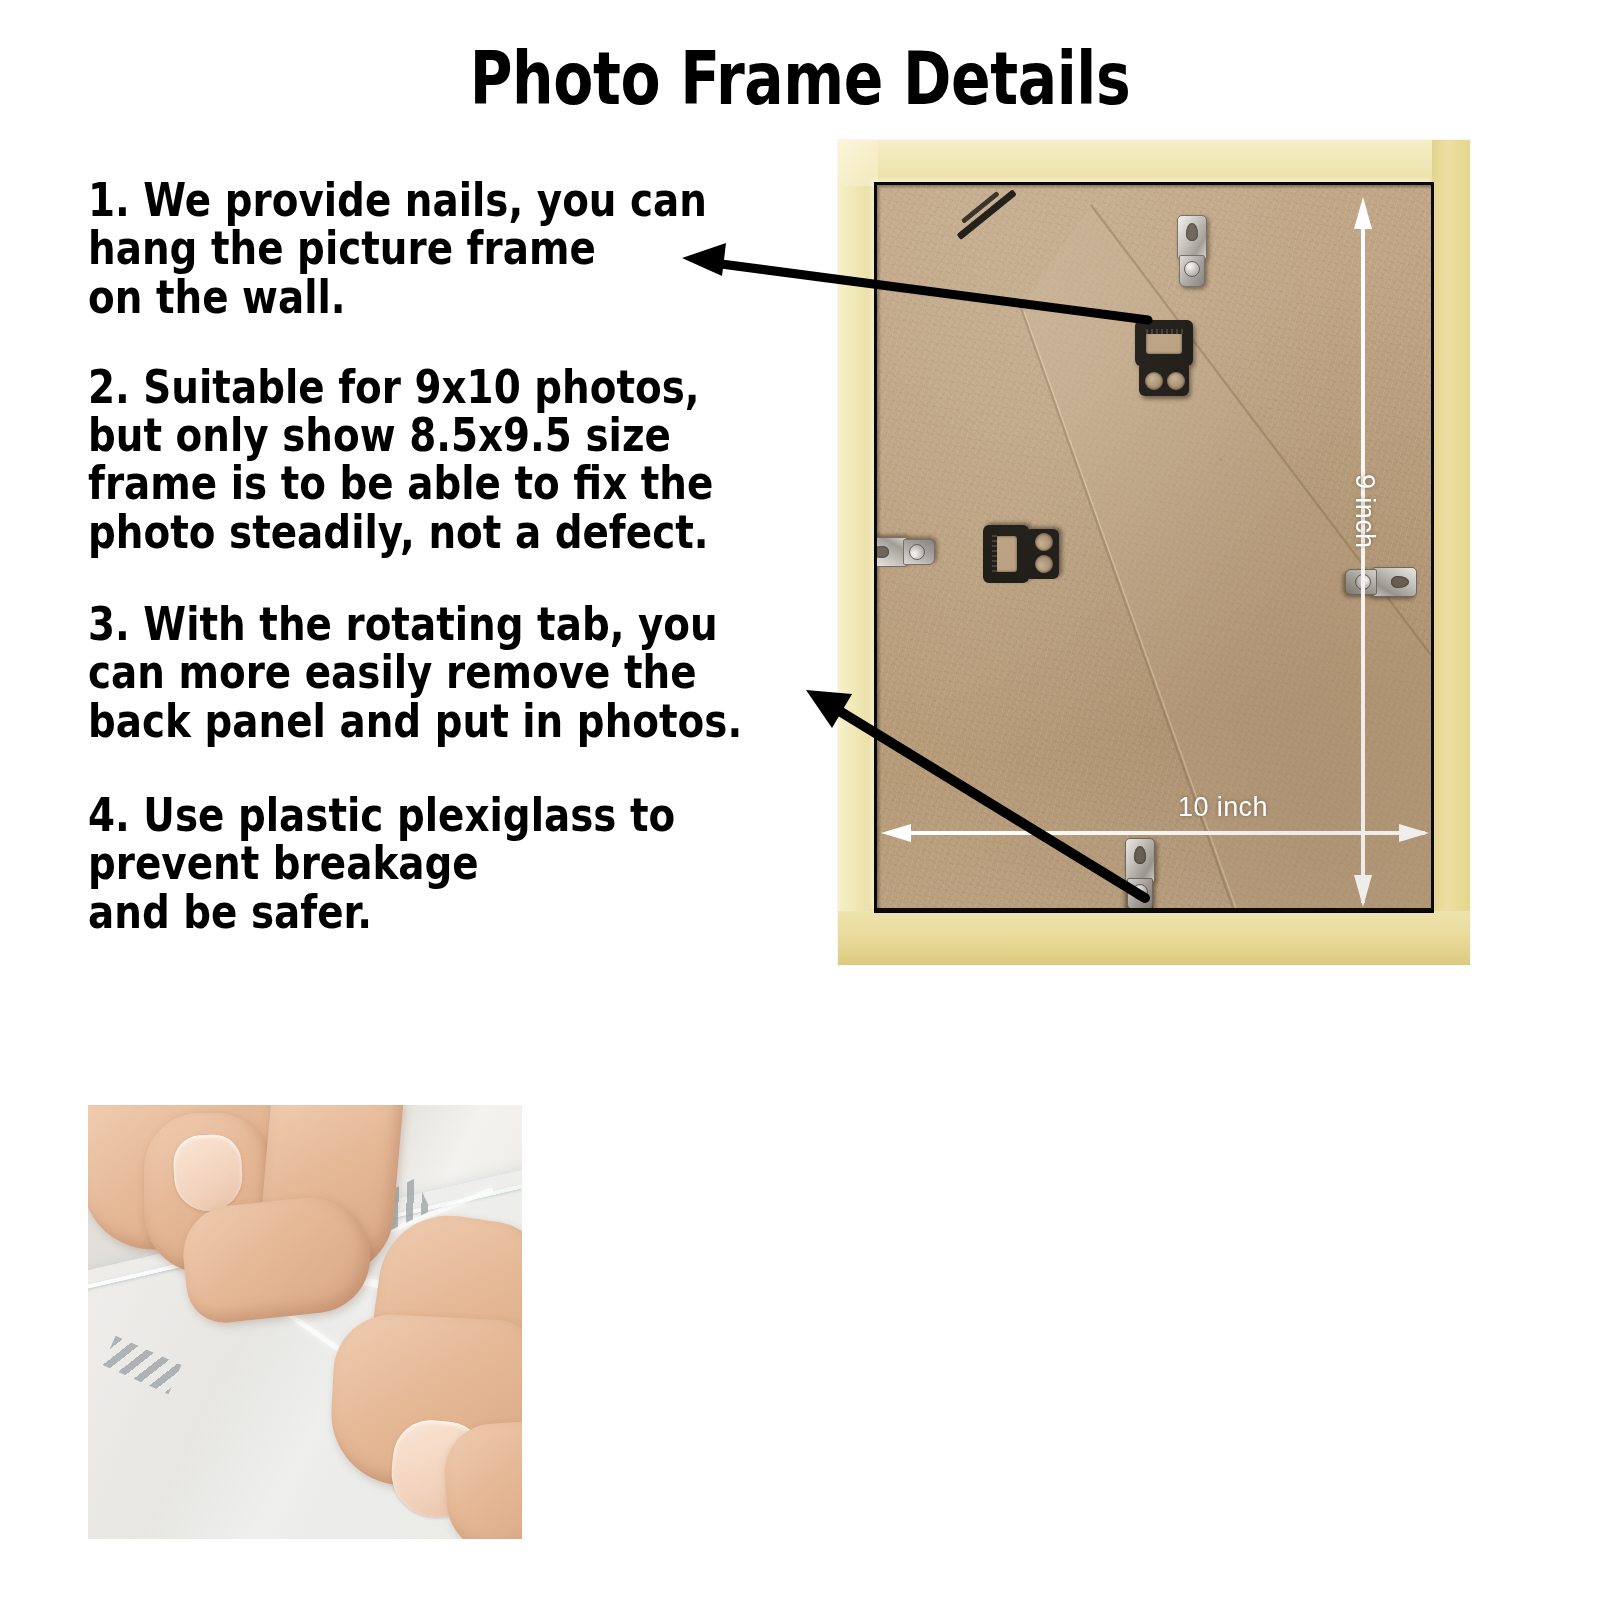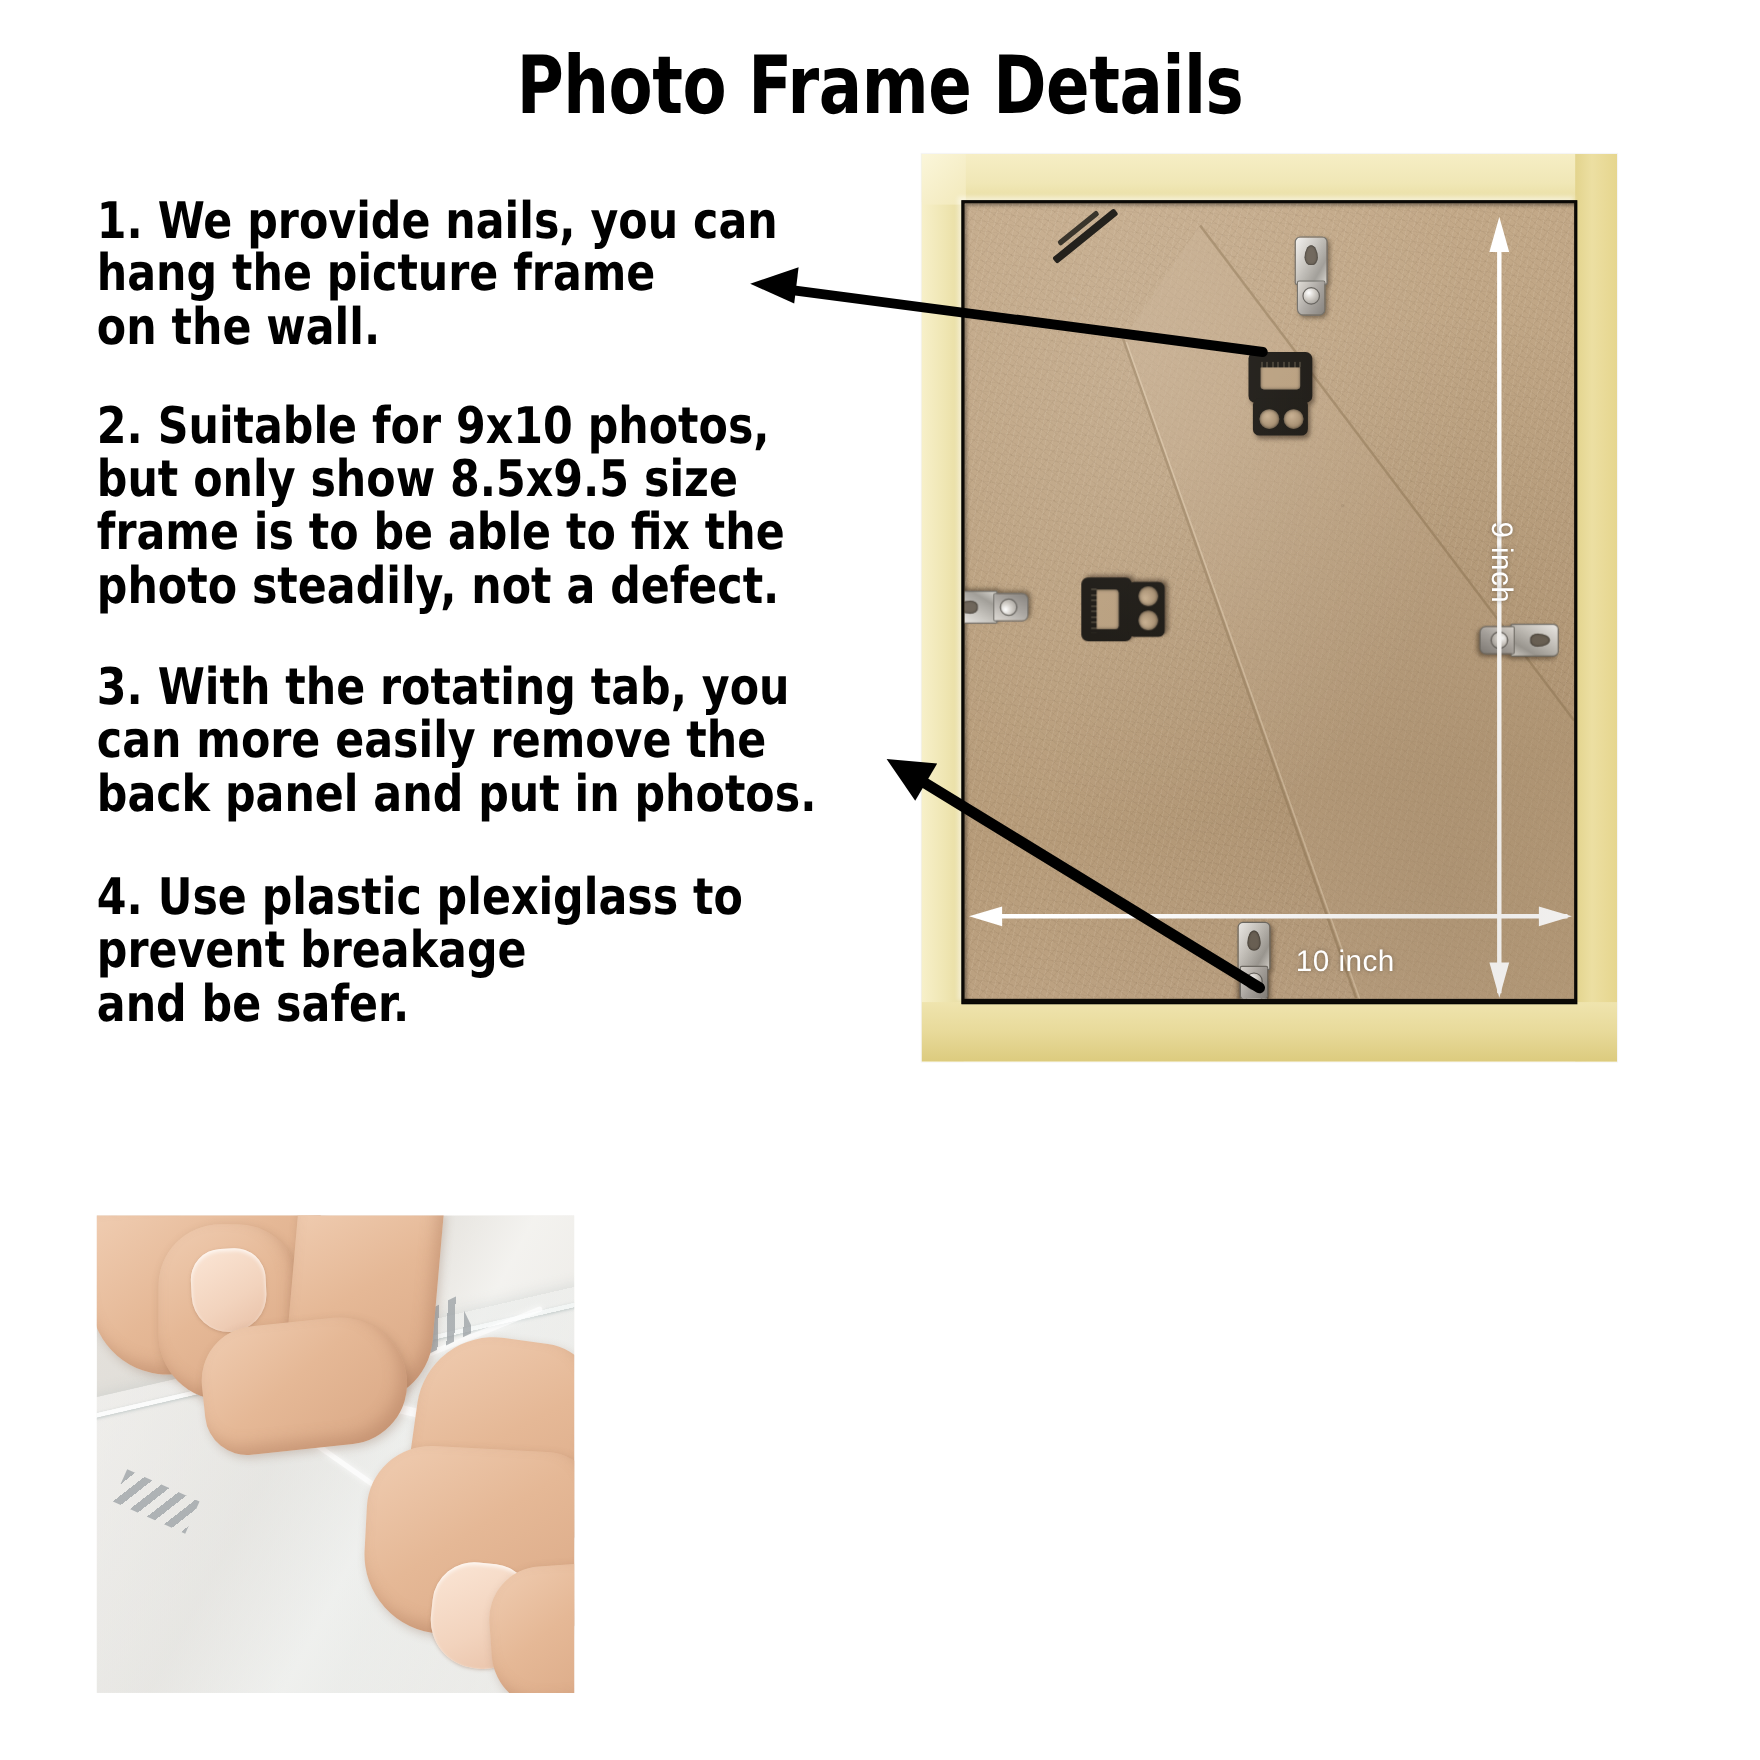--- a/index.html
+++ b/index.html
@@ -426,21 +426,21 @@
         <polygon points="486,722 477,690 495,690" fill="#ffffff"></polygon>
 
         <line x1="14" y1="648" x2="548" y2="648" stroke="#ffffff" stroke-width="4"></line>
         <polygon points="4,648 34,639 34,657" fill="#ffffff"></polygon>
         <polygon points="552,648 522,639 522,657" fill="#ffffff"></polygon>
       </svg>
 
     </div>
 
     <div class="dim-label vert" style="left:542px; top:334px;">9 inch</div>
-    <div class="dim-label" style="left:340px; top:719px;">10 inch</div>
+    <div class="dim-label" style="left:340px; top:652px;">10 inch</div>
 
   </div>
 
   <svg class="callouts" viewBox="0 0 1600 1600">
 
     <line x1="1148" y1="320" x2="706" y2="262" stroke="#000000" stroke-width="9" stroke-linecap="round"></line>
     <polygon points="682,258 726,243 722,276" fill="#000000"></polygon>
 
     <line x1="1145" y1="898" x2="828" y2="704" stroke="#000000" stroke-width="10" stroke-linecap="round"></line>
     <polygon points="806,690 852,694 832,728" fill="#000000"></polygon>

